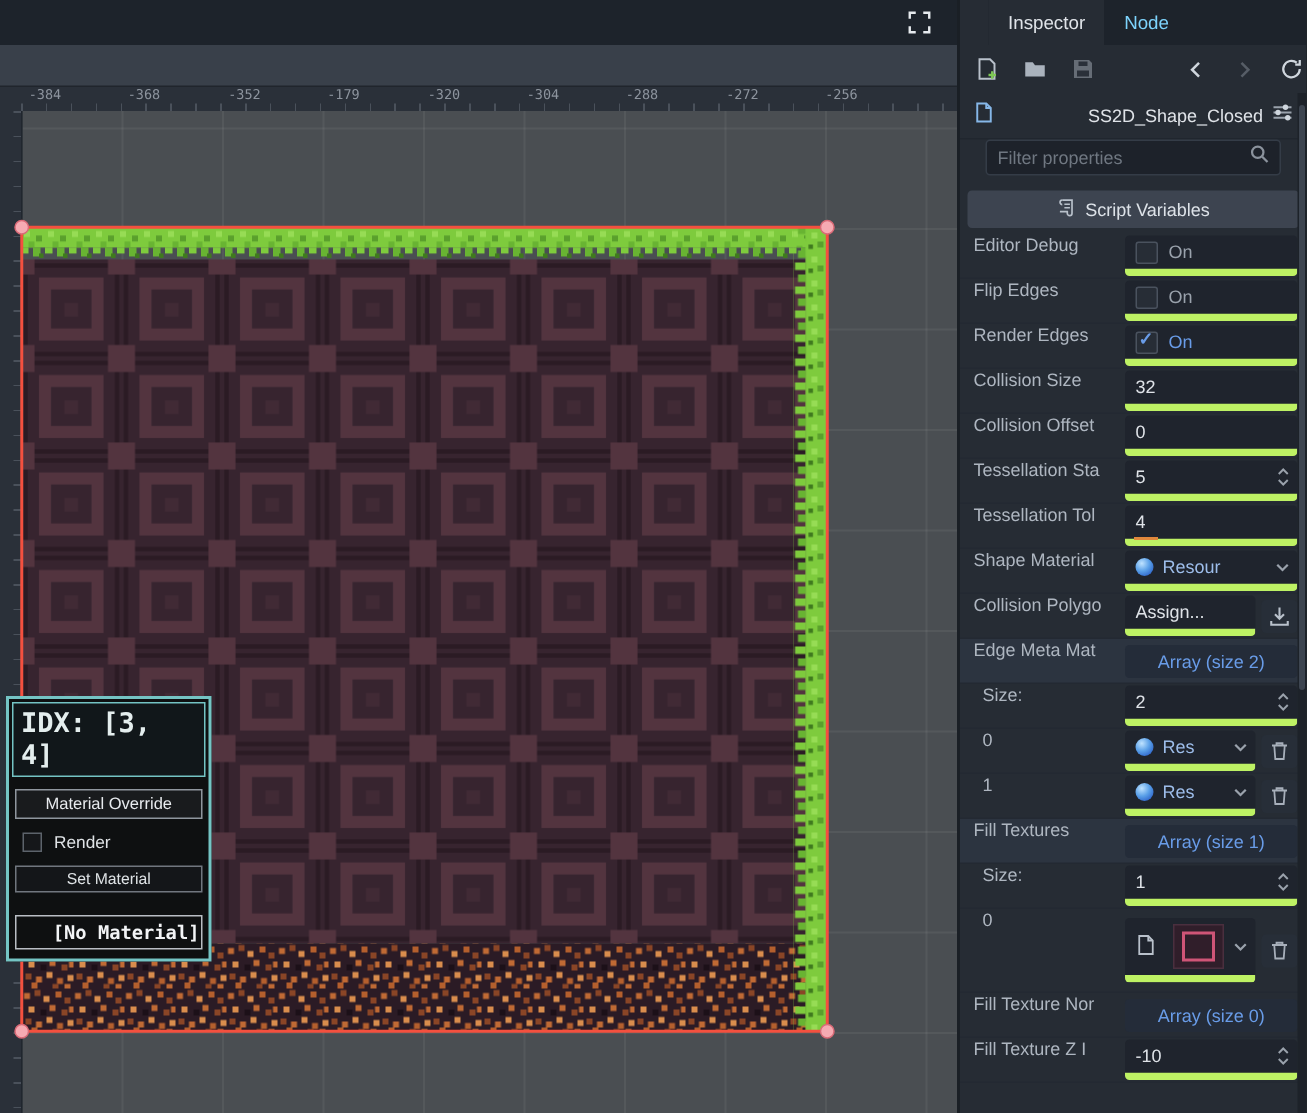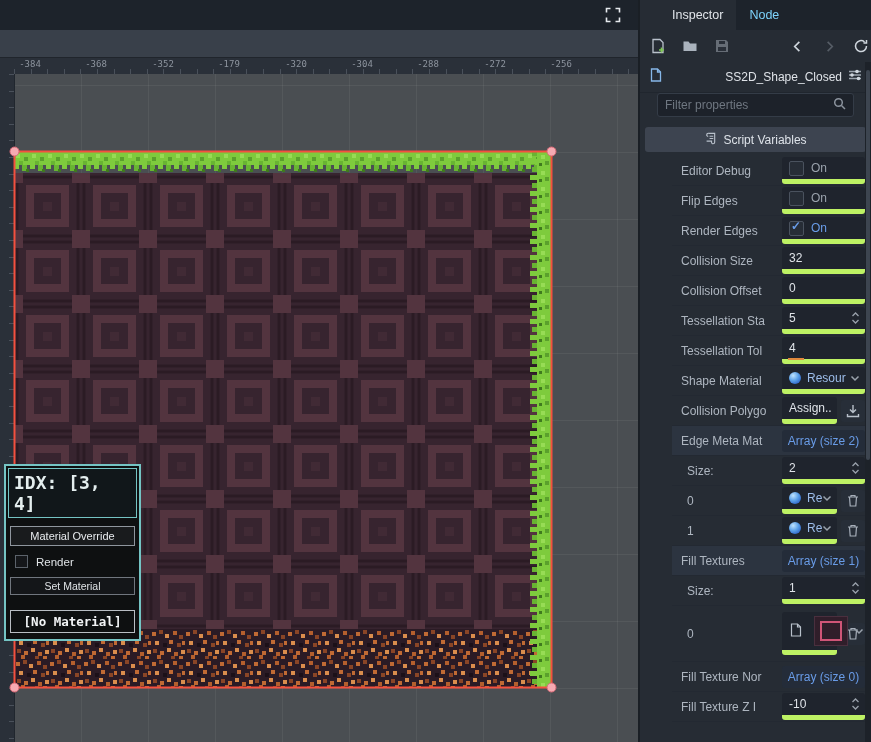--- a/index.html
+++ b/index.html
@@ -22,38 +22,38 @@
     background-size:5px 100%;background-position:right top;background-repeat:no-repeat;}
   .shape-svg{position:absolute;left:0;top:0;pointer-events:none;}
 
   
   .popup{position:absolute;left:4px;top:464px;width:137px;box-sizing:border-box;background:#0e1011;border:2px solid #74c4c4;padding:3px 4px 6px;z-index:6;}
   .popup-title{font-family:"DejaVu Sans Mono",monospace;font-weight:bold;font-size:18px;color:#e4eeee;border:1px solid #74c4c4;margin:-1px -2px 8px;padding:3px 5px;background:#11171a;}
   .popup-btn{display:block;width:100%;box-sizing:border-box;background:#191b1d;border:1px solid #8f969e;color:#e8ebee;font-family:inherit;font-size:11px;padding:3px 2px;margin:0 0 9px;text-align:center;cursor:pointer;}
   .popup-checkrow{display:flex;align-items:center;gap:8px;margin:0 0 9px;padding-left:5px;color:#dfe3e6;font-size:11.5px;}
   .popup-cb{width:11px;height:11px;border:1px solid #5c636b;background:#15171a;flex:none;}
   .popup-btn2{display:block;width:100%;box-sizing:border-box;background:#141619;border:1px solid #70767e;color:#dfe3e6;font-family:inherit;font-size:10.5px;padding:2px;margin:0 0 15px;text-align:center;cursor:pointer;}
-  .popup-nomat{font-family:"DejaVu Sans Mono",monospace;font-weight:bold;font-size:12.5px;color:#f2f4f6;border:1px solid #b9bec4;padding:3px 1px;text-align:center;}
+  .popup-nomat{font-family:"DejaVu Sans Mono",monospace;font-weight:bold;font-size:12.5px;color:#f2f4f6;border:1px solid #b9bec4;padding:3px 1px;text-align:right;}
 
   
   .inspector{position:absolute;left:638px;top:0;width:233px;height:742px;background:#262c34;border-left:2px solid #1a1f25;box-sizing:border-box;overflow:hidden;}
   .itabs{height:30px;background:#1d232b;display:flex;align-items:stretch;margin-left:19px;}
   .itab{display:flex;align-items:center;padding:0 13px;font-size:12.5px;color:#7dd3fc;cursor:pointer;}
   .itab.active{background:#262c34;color:#e0e4e9;}
   .itoolbar{height:32px;display:flex;align-items:center;padding:0 9px;gap:14px;}
   .tbtn{width:18px;height:18px;display:flex;align-items:center;justify-content:center;cursor:pointer;flex:none;}
   .spacer{flex:1;}
   .iresrow{height:30px;display:flex;align-items:center;padding:0 9px;gap:6px;border-bottom:1px solid #20262e;}
   .iresname{font-size:12px;color:#dfe3e8;flex:1;white-space:nowrap;overflow:hidden;cursor:pointer;text-align:right;}
   .ifilter{height:30px;display:flex;padding:0 17px;}
   .ifilter-box{flex:1;height:22px;background:#1d222a;border:1px solid #343c47;border-radius:3px;display:flex;align-items:center;padding:0 7px;cursor:text;}
   .ifilter-ph{font-size:12px;color:#6f7781;flex:1;white-space:nowrap;overflow:hidden;}
   .isection{margin:4px 5px;height:25px;background:#3d4450;border-radius:3px;display:flex;align-items:center;justify-content:center;gap:6px;font-size:12px;color:#dde2e8;cursor:pointer;}
   .irows{display:block;}
-  .prow{display:flex;align-items:center;height:30px;padding:0 6px 0 9px;box-sizing:border-box;border-bottom:1px solid #232932;margin-left:32px;}
+  .prow{display:flex;height:30px;padding:0 6px 0 9px;box-sizing:border-box;border-bottom:1px solid #232932;}
   .prow.tall{height:56px;}
   .prow.arrayrow{background:#2c3440;}
   .plabel{width:101px;flex:none;font-size:12px;color:#aeb6c0;white-space:nowrap;overflow:hidden;}
   .plabel.ind{padding-left:6px;width:95px;}
   .pval{flex:1;display:flex;align-items:center;min-width:0;gap:4px;}
   .field{flex:1;min-width:0;height:22px;background:#1f242d;border-radius:3px;border-bottom:5px solid #bef264;display:flex;align-items:center;padding:0 5px 0 7px;font-size:12px;color:#dfe3e8;position:relative;cursor:pointer;}
   .field.tallf{height:38px;}
   .field.edited::after{content:"";position:absolute;left:6px;bottom:-1px;width:16px;height:2px;background:#e0883c;}
   .check{width:13px;height:13px;border:1px solid #4a525e;border-radius:2px;background:#272d36;margin-right:7px;flex:none;position:relative;}
   .check.checked::after{content:"\2713";position:absolute;left:1px;top:-3px;font-size:12px;font-weight:bold;color:#699ce8;}

